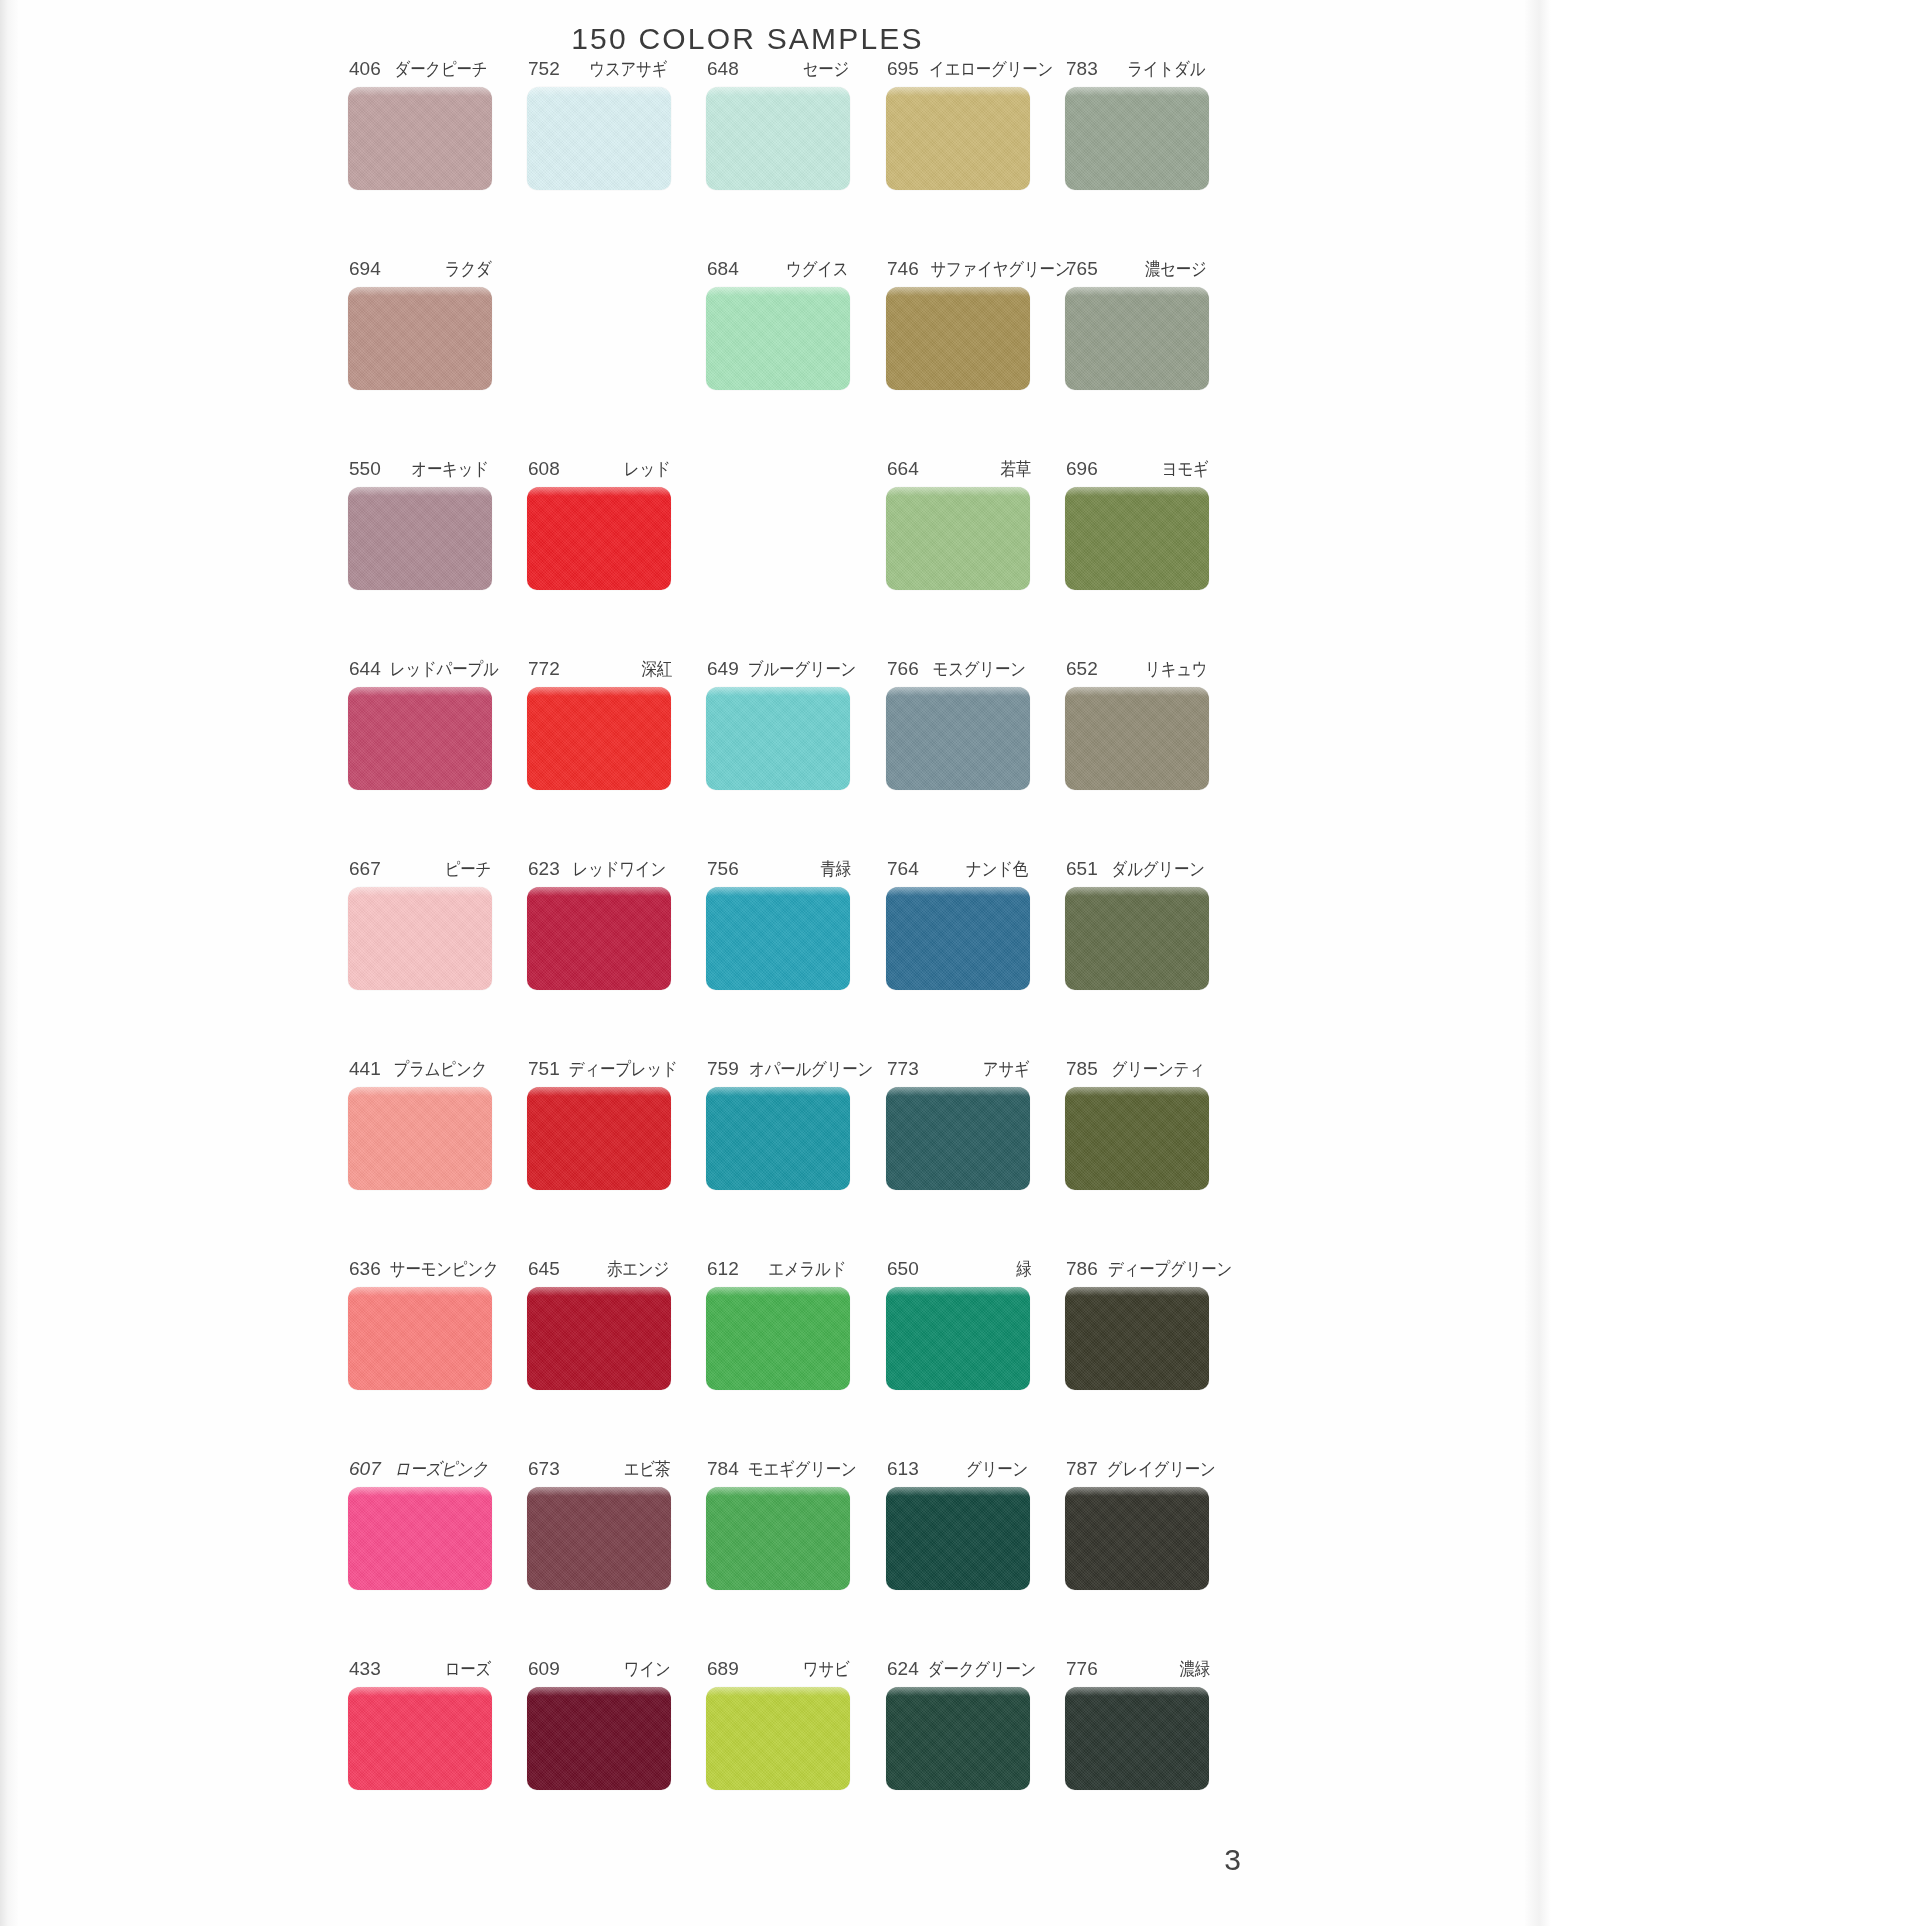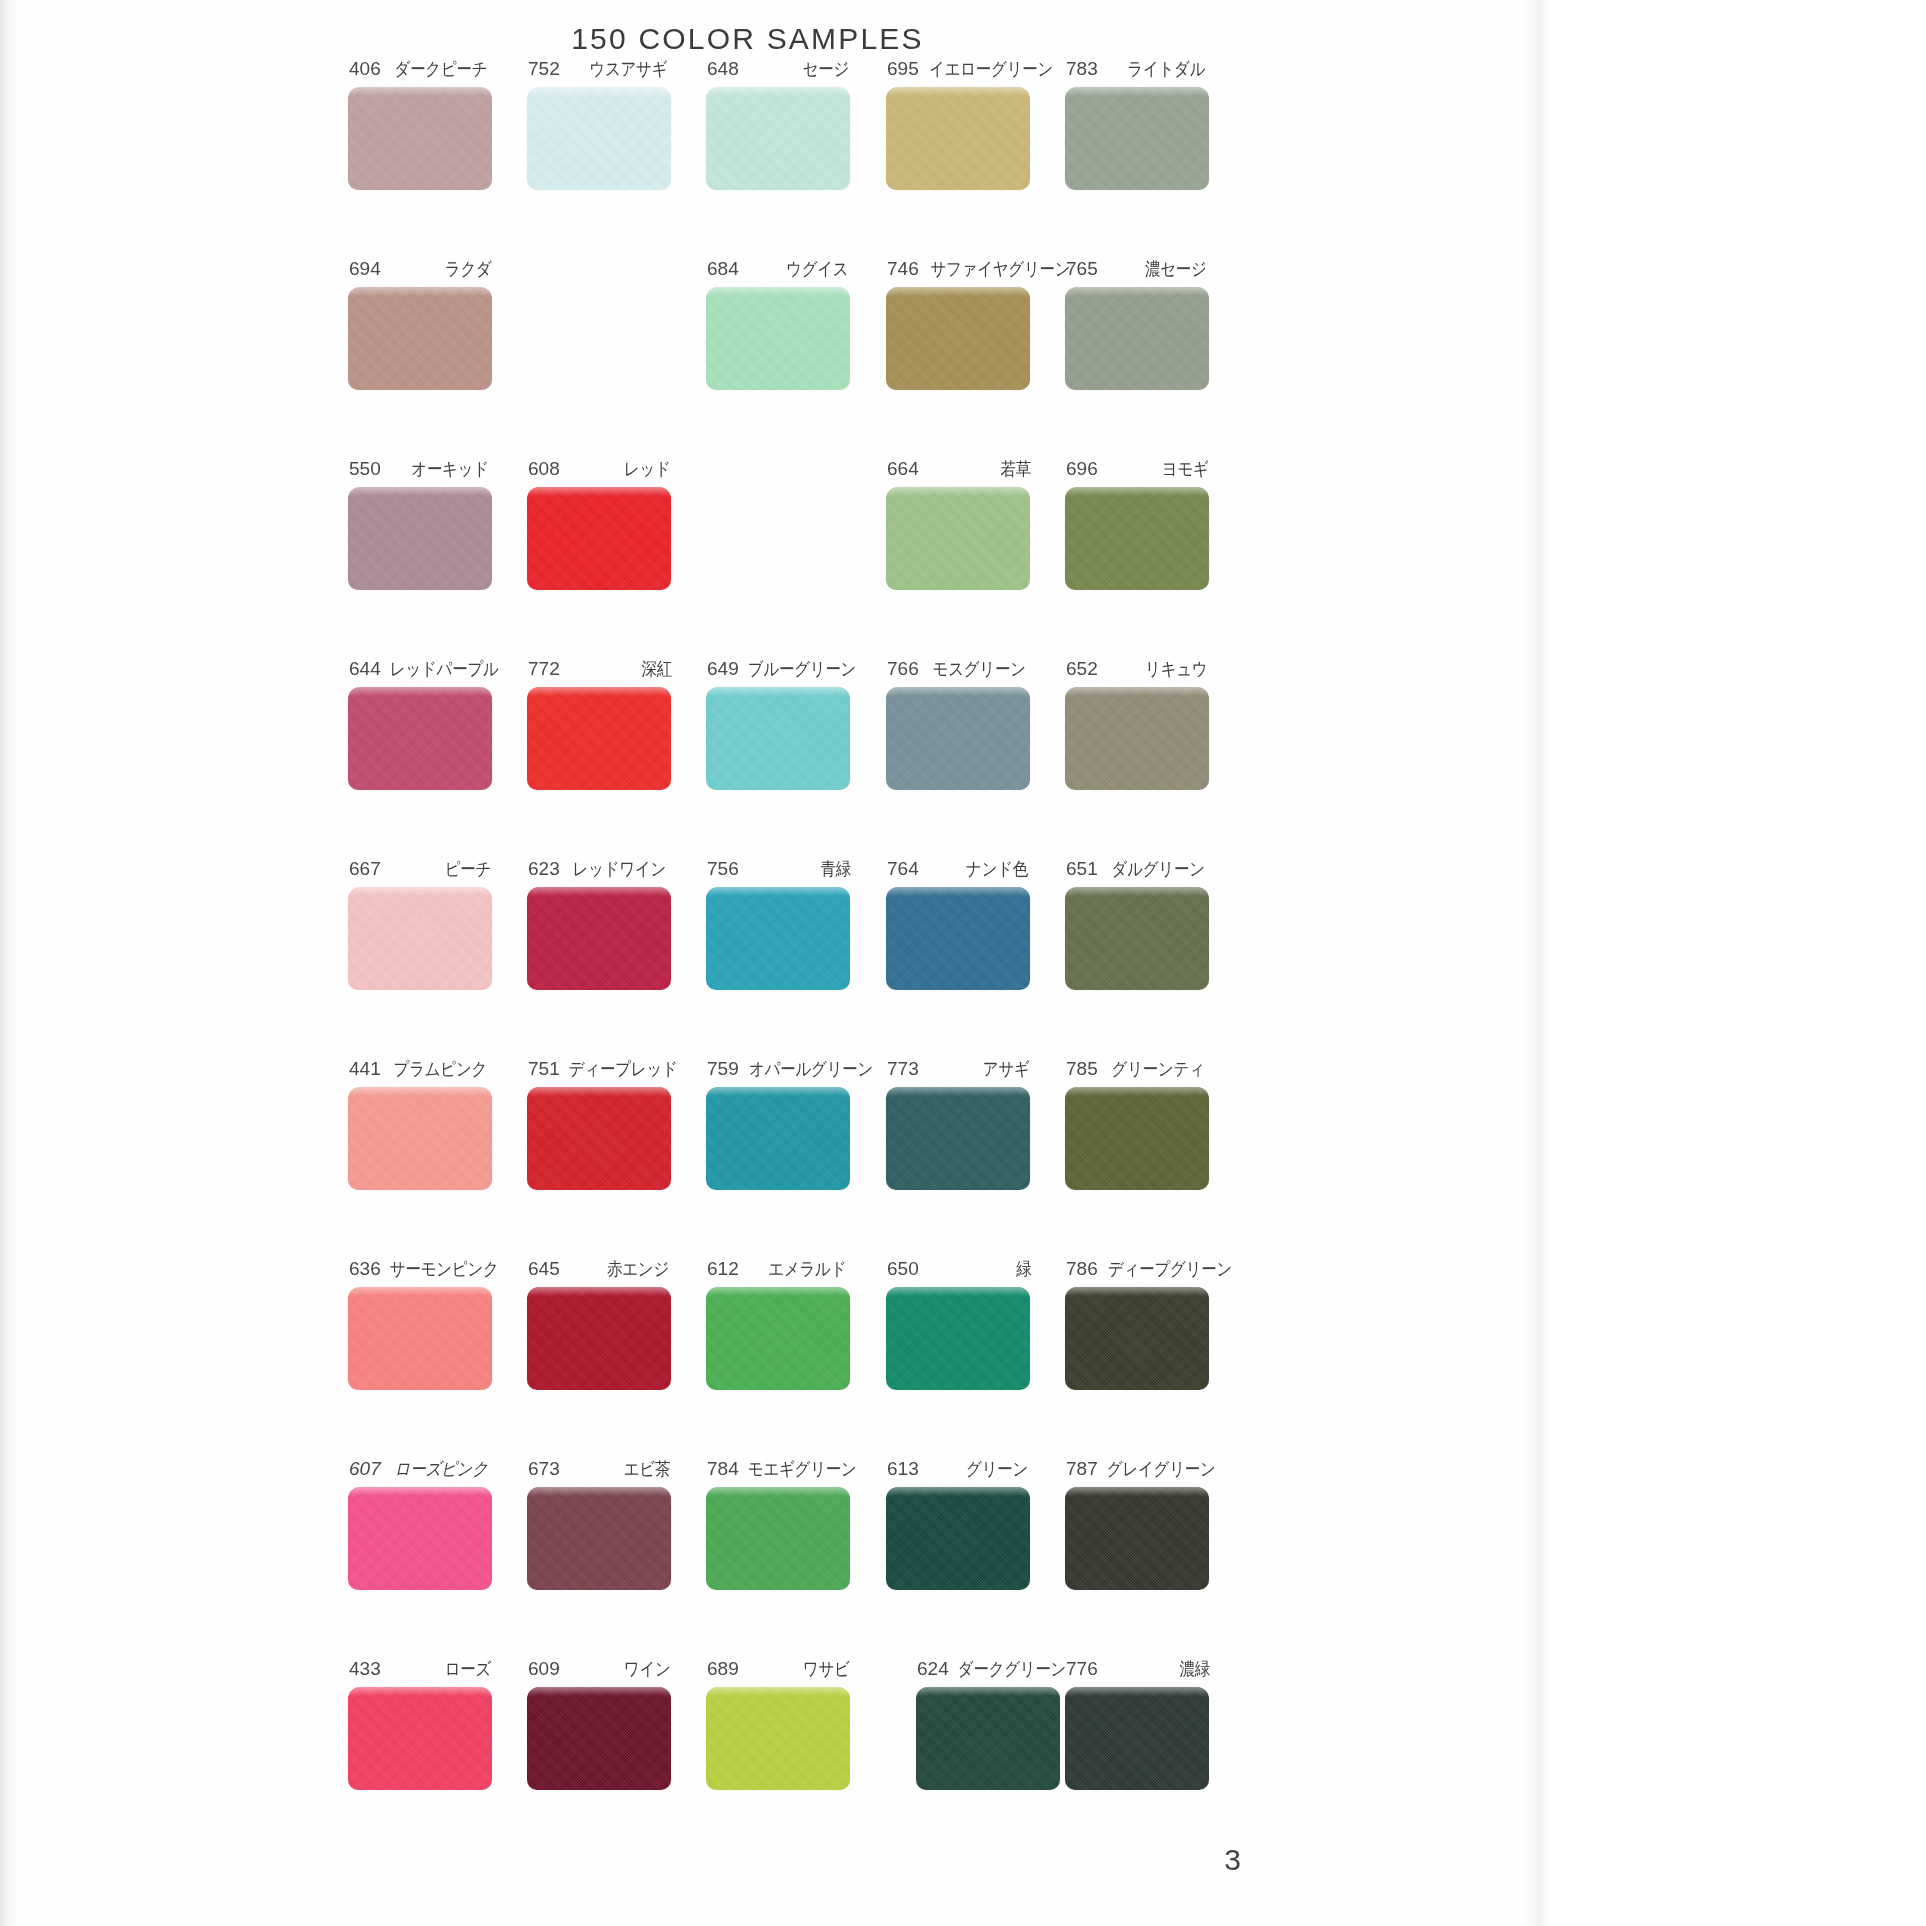--- a/index.html
+++ b/index.html
@@ -444,21 +444,21 @@
           </div>
           <div class="swatch" style="background-color: rgb(108, 16, 40);"></div>
         </div>
         <div class="cell" style="left: 358px;">
           <div class="cell-label">
             <span class="code">689</span>
             <span class="cname">ワサビ</span>
           </div>
           <div class="swatch" style="background-color: rgb(186, 209, 63);"></div>
         </div>
-        <div class="cell" style="left: 568px;">
+        <div class="cell" style="left: 538px;">
           <div class="cell-label">
             <span class="code">624</span>
             <span class="cname">ダークグリーン</span>
           </div>
           <div class="swatch" style="background-color: rgb(33, 71, 59);"></div>
         </div>
         <div class="cell" style="left: 717px;">
           <div class="cell-label">
             <span class="code">776</span>
             <span class="cname">濃緑</span>

